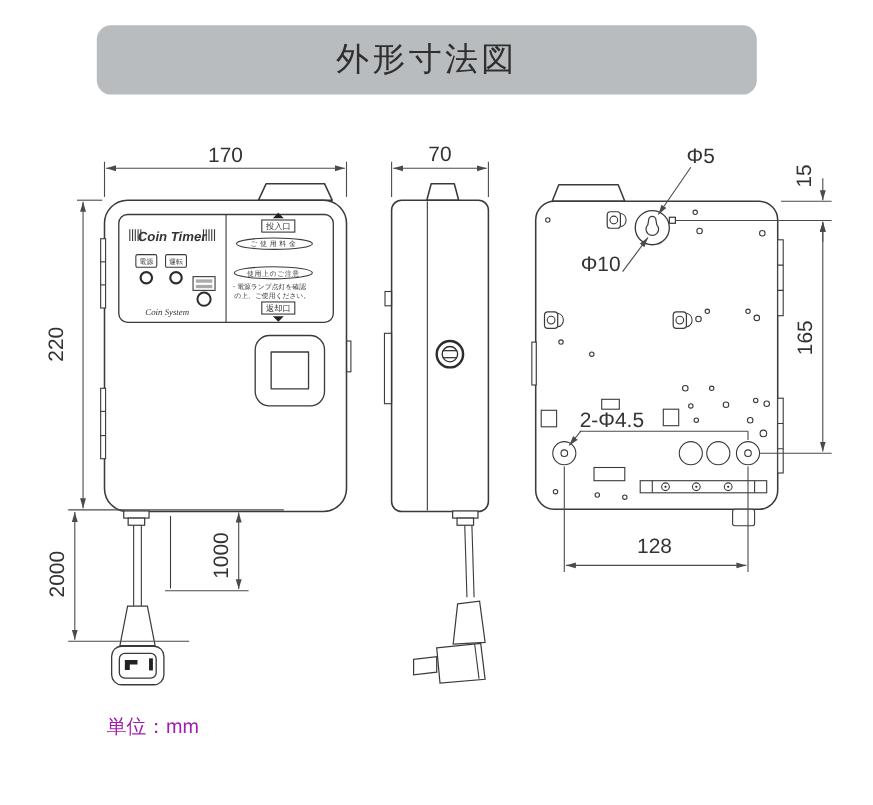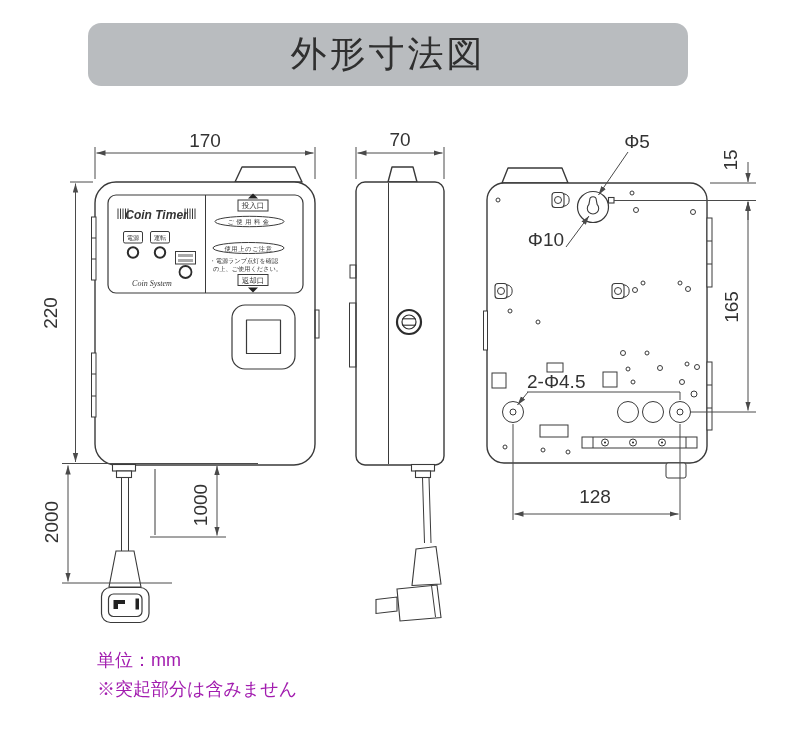--- a/index.html
+++ b/index.html
@@ -5,21 +5,21 @@
   html,body{margin:0;padding:0;}
   body{
     width:794px;height:732px;position:relative;background:#ffffff;
     font-family:"Liberation Sans",sans-serif;color:#333;overflow:hidden;
   }
   .title-bar{
     position:absolute;left:88px;top:23px;width:600px;height:63px;
     background:#b9bcbf;border-radius:13px;
     display:flex;align-items:center;justify-content:center;
   }
-  .title-bar .t{font-size:36px;letter-spacing:3px;color:#2f2f2f;}
+  .title-bar .t{font-size:30px;letter-spacing:3px;color:#2f2f2f;}
   .footer{position:absolute;left:97px;top:646px;font-size:18px;line-height:29px;color:#a21caf;}
   svg{position:absolute;left:0;top:0;}
   
   .o{fill:#fff;stroke:#3a3a3a;stroke-width:1.4;stroke-linejoin:round;}
   .o2{fill:none;stroke:#3a3a3a;stroke-width:1.2;stroke-linejoin:round;}
   .o1{fill:none;stroke:#3a3a3a;stroke-width:1;}
   .wfill{fill:#fff;stroke:#3a3a3a;stroke-width:1.1;}
   .dark{fill:#222;stroke:none;}
   .gray{fill:#a9a9a9;stroke:none;}
   .dim{stroke:#4a4a4a;stroke-width:1;fill:none;}
@@ -294,14 +294,13 @@
 
     <line class="dim" x1="513" y1="424" x2="513" y2="520"></line>
     <line class="dim" x1="680" y1="424" x2="680" y2="520"></line>
     <line class="dim" x1="514.5" y1="514" x2="678.5" y2="514" marker-start="url(#ar)" marker-end="url(#ar)"></line>
     <text class="dimtext" x="595" y="503" text-anchor="middle">128</text>
   </g>
 </svg>
 
 <div class="footer">
   <div>単位：mm</div>
-  <div>※突起部分は含みません</div>
 </div>
 
 </body></html>

